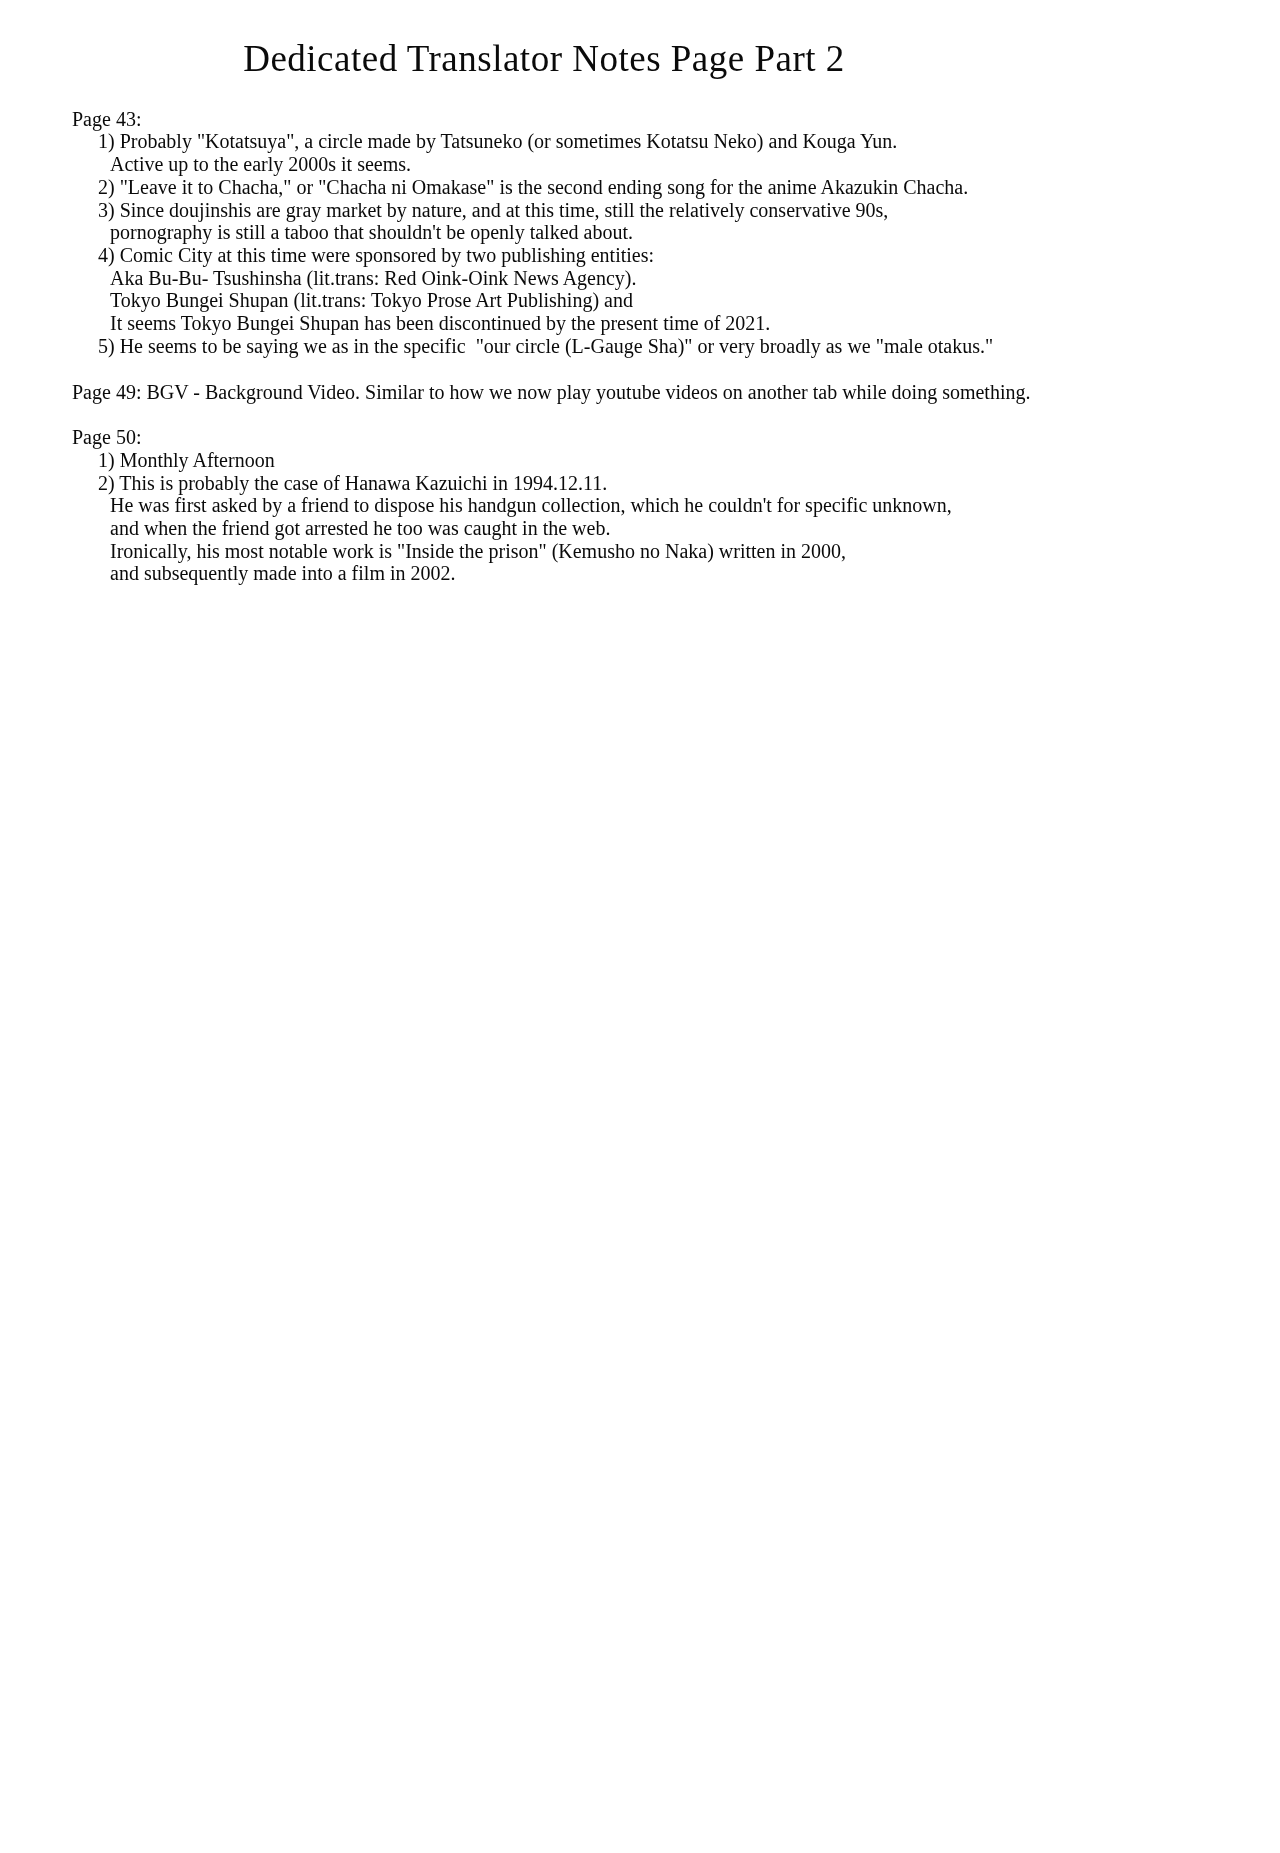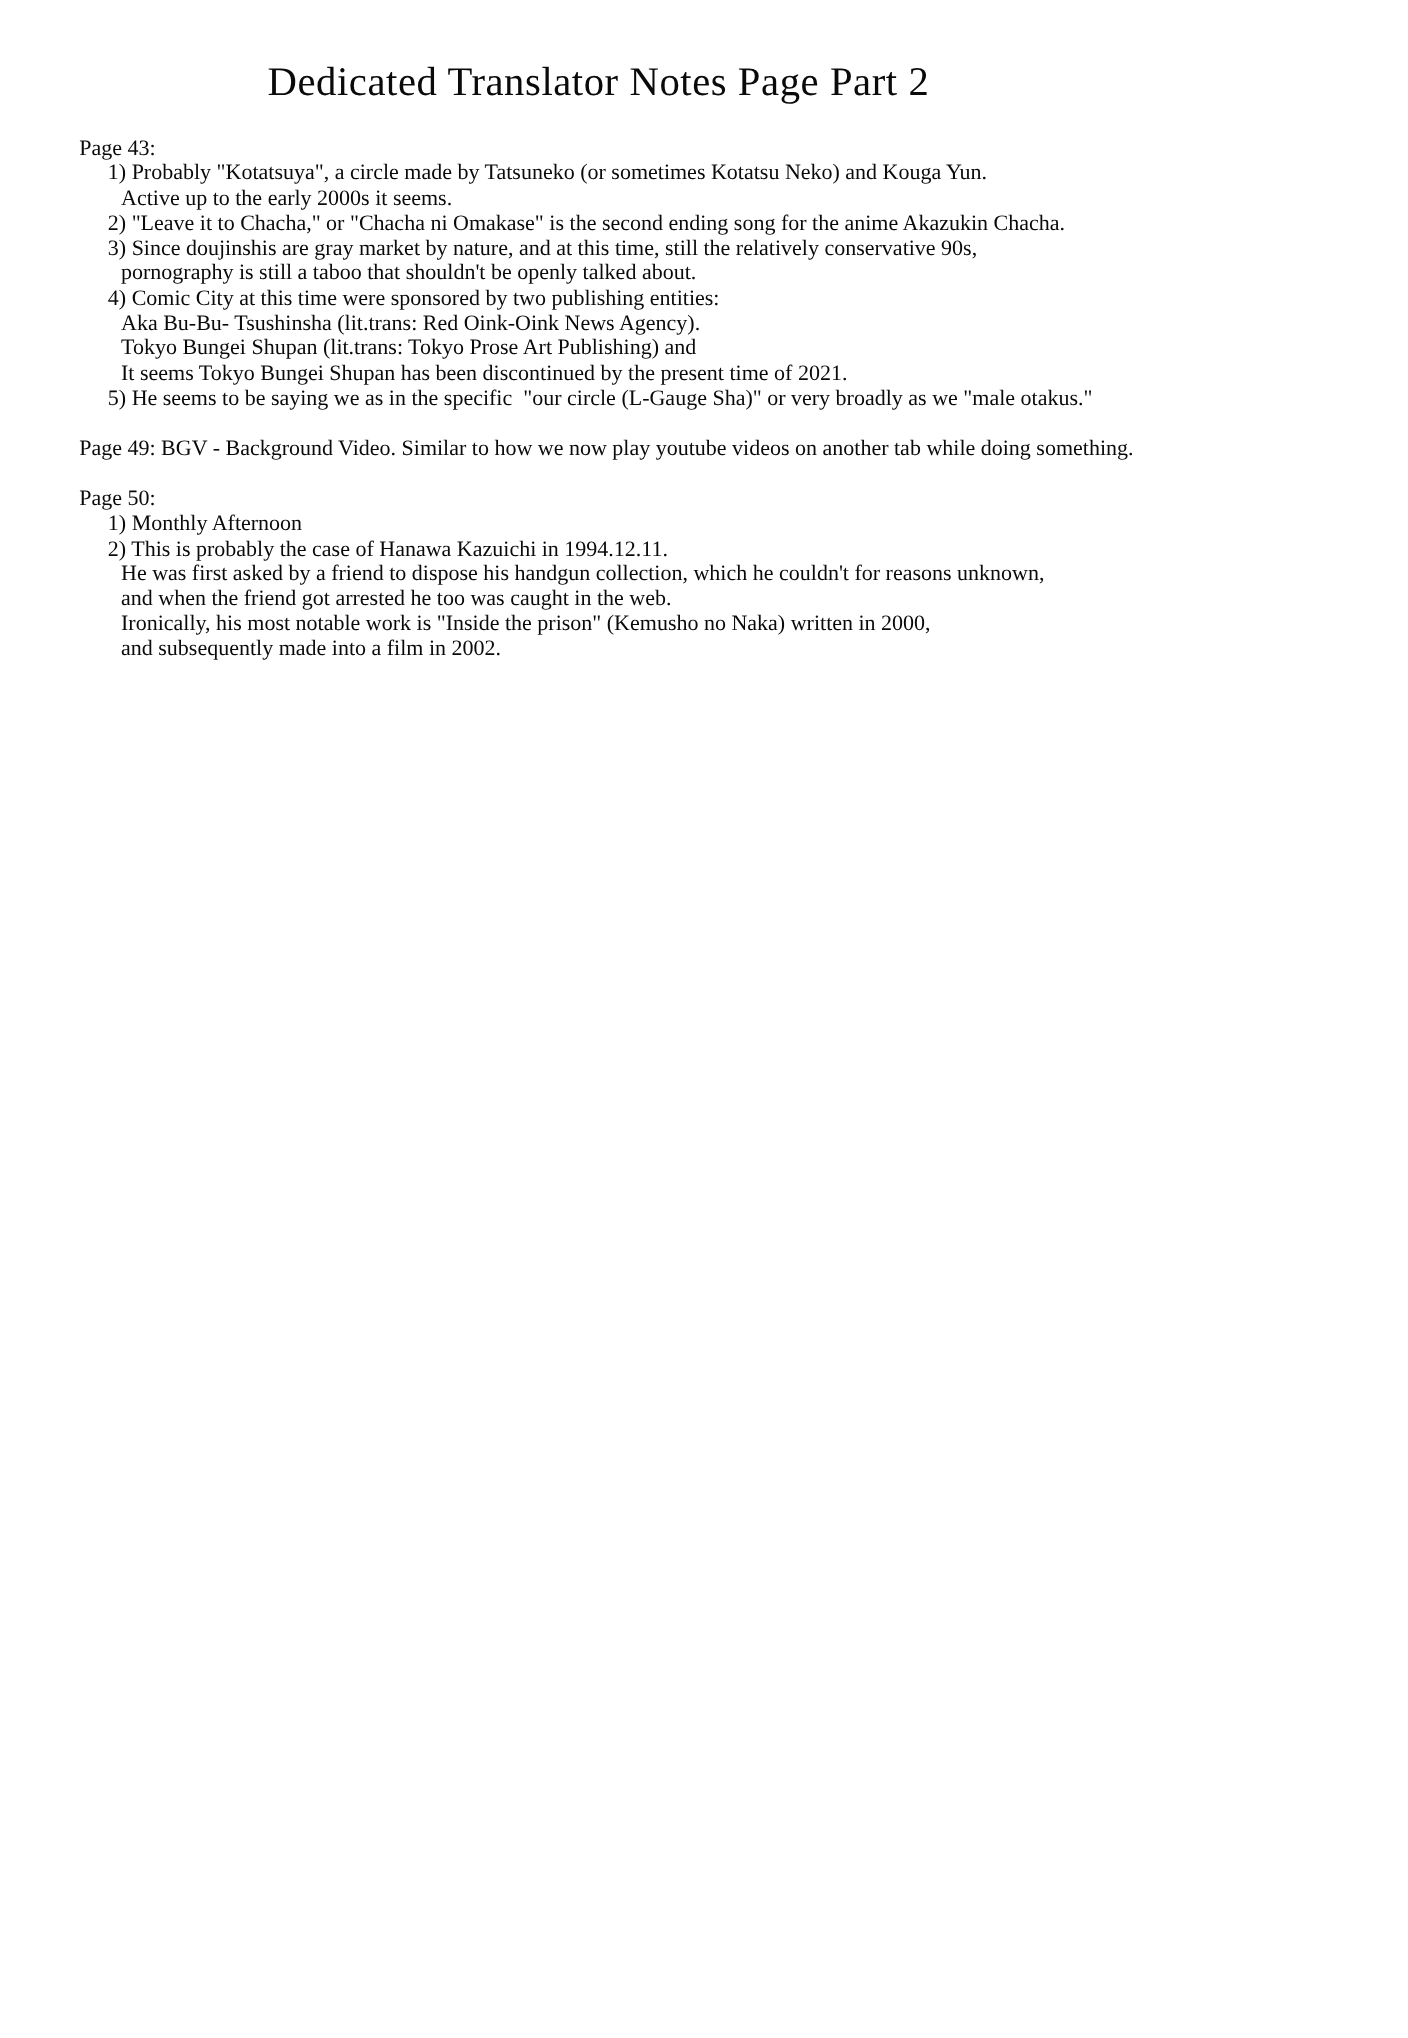--- a/index.html
+++ b/index.html
@@ -9,21 +9,21 @@
   }
   body {
     width: 1280px;
     height: 1853px;
     font-family: "Liberation Serif", "DejaVu Serif", serif;
     color: #0a0a0a;
     overflow: hidden;
   }
   .page {
     width: 1088px;           
-    padding-top: 28px;
+    padding-top: 12px;
   }
   .doc-title {
     text-align: center;
     font-size: 37px;
     font-weight: 400;
     letter-spacing: 0.5px;
     white-space: pre;
   }
   .content {
     margin-left: 72px;
@@ -66,20 +66,20 @@
 
 
     <div class="section">
       <div class="line indent-0">Page 49: BGV - Background Video. Similar to how we now play youtube videos on another tab while doing something.</div>
     </div>
 
     <div class="section">
       <div class="line indent-0">Page 50:</div>
       <div class="line indent-1">1) Monthly Afternoon</div>
       <div class="line indent-1">2) This is probably the case of Hanawa Kazuichi in 1994.12.11.</div>
-      <div class="line indent-2">He was first asked by a friend to dispose his handgun collection, which he couldn't for reasons unknown,</div>
+      <div class="line indent-2">He was first asked by a friend to dispose his handgun collection, which he couldn't for specific unknown,</div>
       <div class="line indent-2">and when the friend got arrested he too was caught in the web.</div>
       <div class="line indent-2">Ironically, his most notable work is "Inside the prison" (Kemusho no Naka) written in 2000,</div>
       <div class="line indent-2">and subsequently made into a film in 2002.</div>
     </div>
 
   </div>
 </div>
 
 </body></html>

